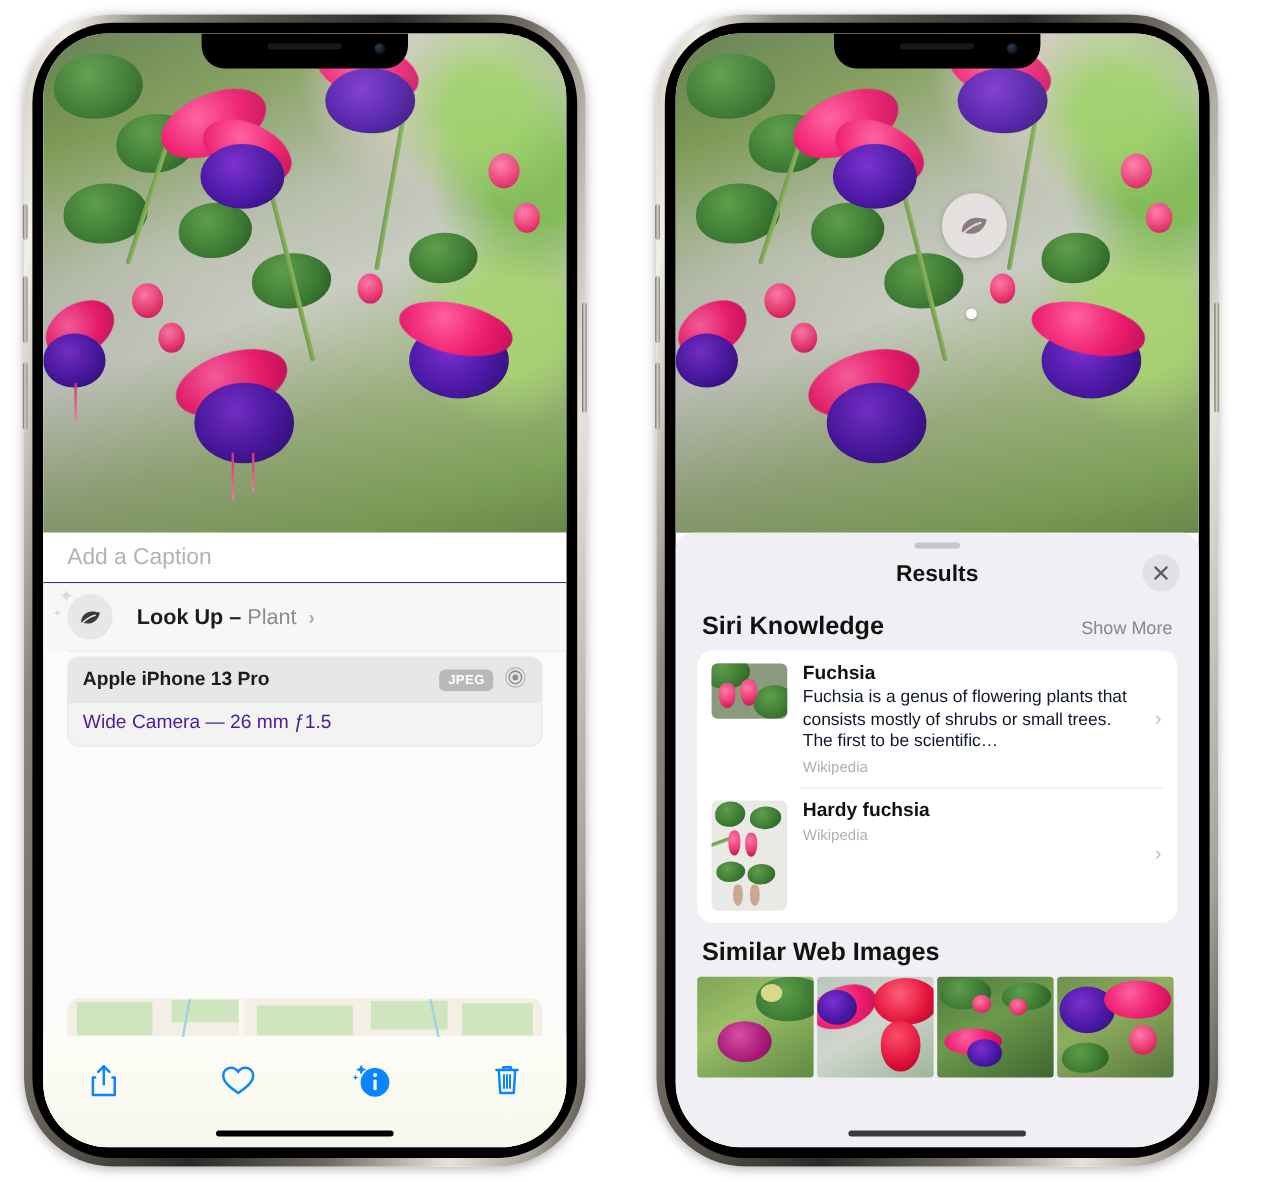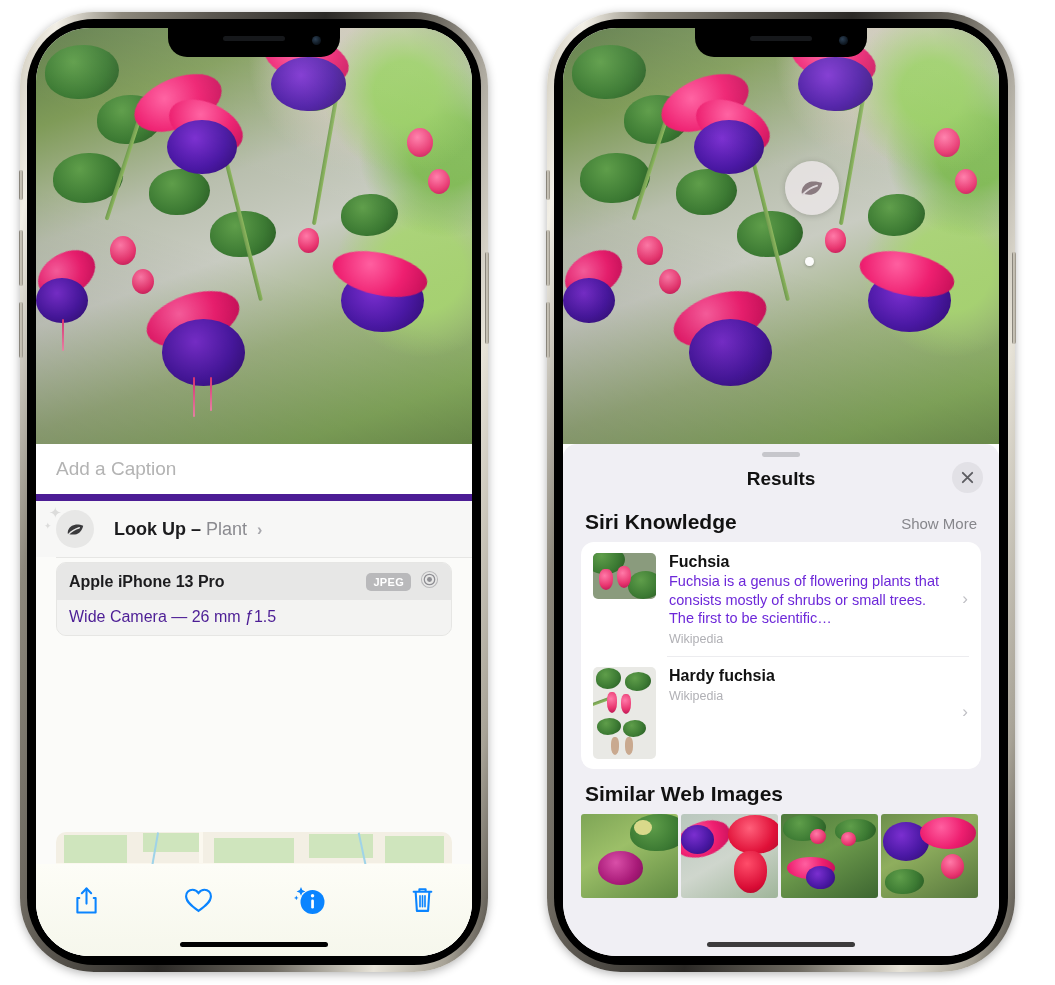--- a/index.html
+++ b/index.html
@@ -101,23 +101,23 @@
     background: rgba(255,255,255,.95);
     box-shadow: 0 1px 3px rgba(0,0,0,.25);
   }
 
   
   .sheet-l {
     position: absolute; left: 0; right: 0; top: 416px; bottom: 0;
     background: #fbfbf9;
   }
   .caption-row {
-    height: 57px; background: #fff;
+    height: 42px; background: #fff;
     display: flex; align-items: center; padding: 0 20px;
-    border-bottom: 7px solid #4c1d95;
+    border-bottom: 1px solid #4c1d95;
   }
   .caption-ph { font-size: 19px; color: #b3b3b3; }
 
   .lookup-row {
     height: 56px; display: flex; align-items: center; padding: 0 20px;
     background: #f7f7f6; position: relative;
   }
   .lookup-ic-wrap { position: relative; width: 38px; height: 38px; margin-right: 20px; }
   .lookup-circle {
     position: absolute; left: 0; top: 0; width: 38px; height: 38px;
@@ -230,21 +230,21 @@
   .kcard { display: flex; align-items: flex-start; padding: 11px 12px 10px; position: relative; }
   .kcard + .kcard::before {
     content: ""; position: absolute; left: 86px; right: 12px; top: 0; height: 1px; background: #ececef;
   }
   .kthumb {
     width: 63px; height: 46px; border-radius: 5px; flex: none; margin-right: 13px;
     overflow: hidden; position: relative; background: #8a9b7d;
   }
   .kthumb.tall { height: 92px; background: #e9e9e5; }
   .kttl { font-size: 16px; font-weight: bold; color: #111; }
-  .kdesc { font-size: 14.5px; color: #6d28d9; line-height: 1.28; margin-top: 1px; }
+  .kdesc { font-size: 14.5px; color: #0f172a; line-height: 1.28; margin-top: 1px; }
   .ksrc { font-size: 12.5px; color: #b0b0b5; margin-top: 4px; }
   .kchev { position: absolute; right: 13px; top: 50%; transform: translateY(-50%); color: #bfbfc4; font-size: 17px; }
   .kbody { flex: 1; padding-right: 22px; }
 
   .sim-title { font-size: 21px; font-weight: bold; color: #111; padding: 13px 22px 8px; }
   .strip { display: flex; gap: 3px; padding: 0 18px; }
   .sthumb { width: 97px; height: 84px; border-radius: 3px; overflow: hidden; position: relative; }
 </style>
 </head>
 <body>

